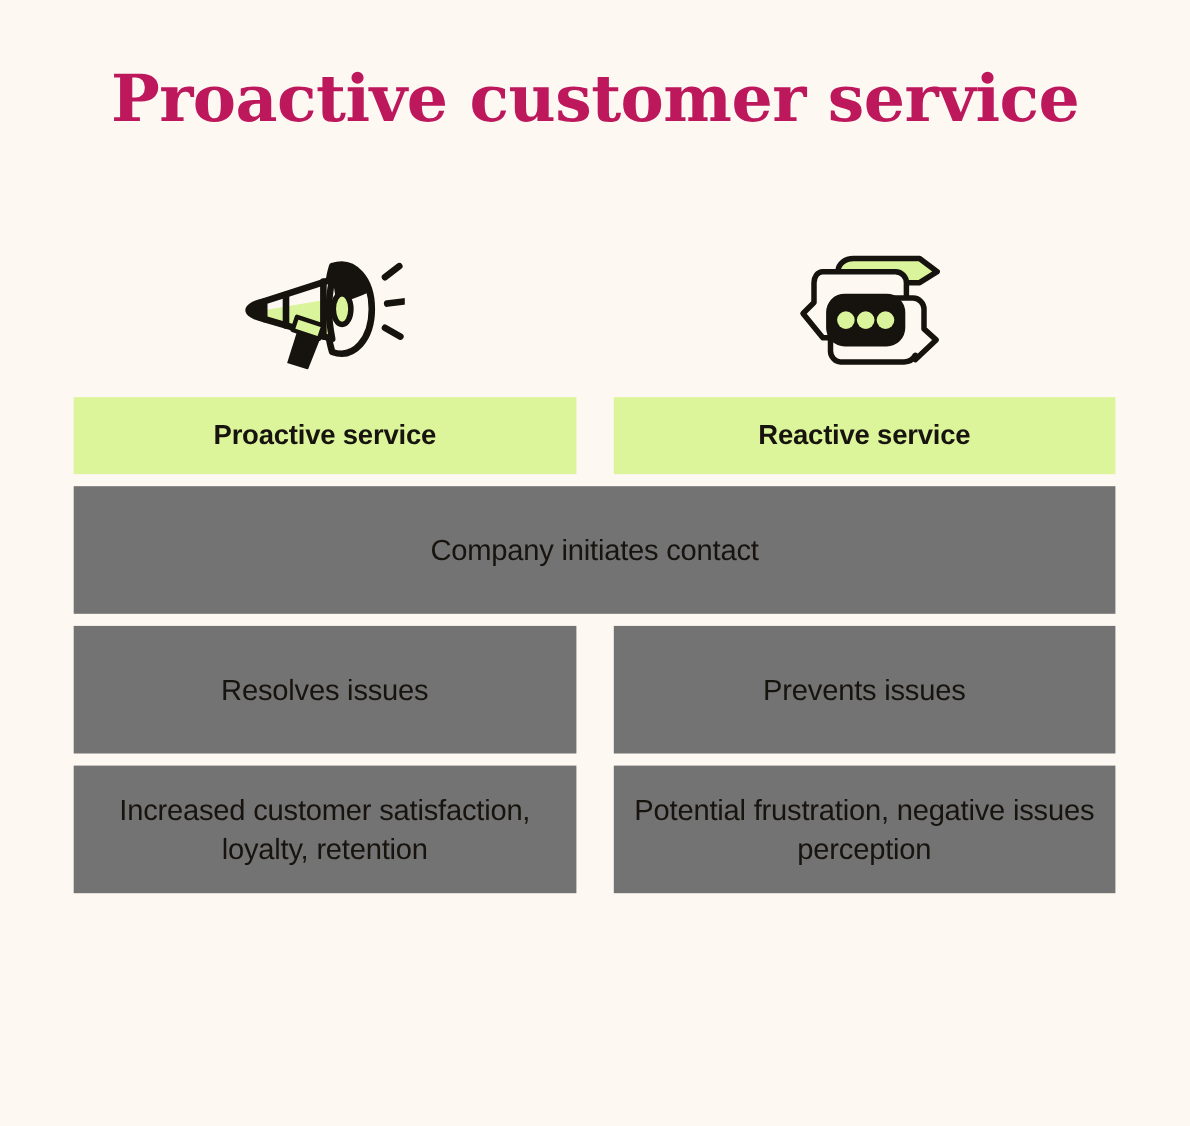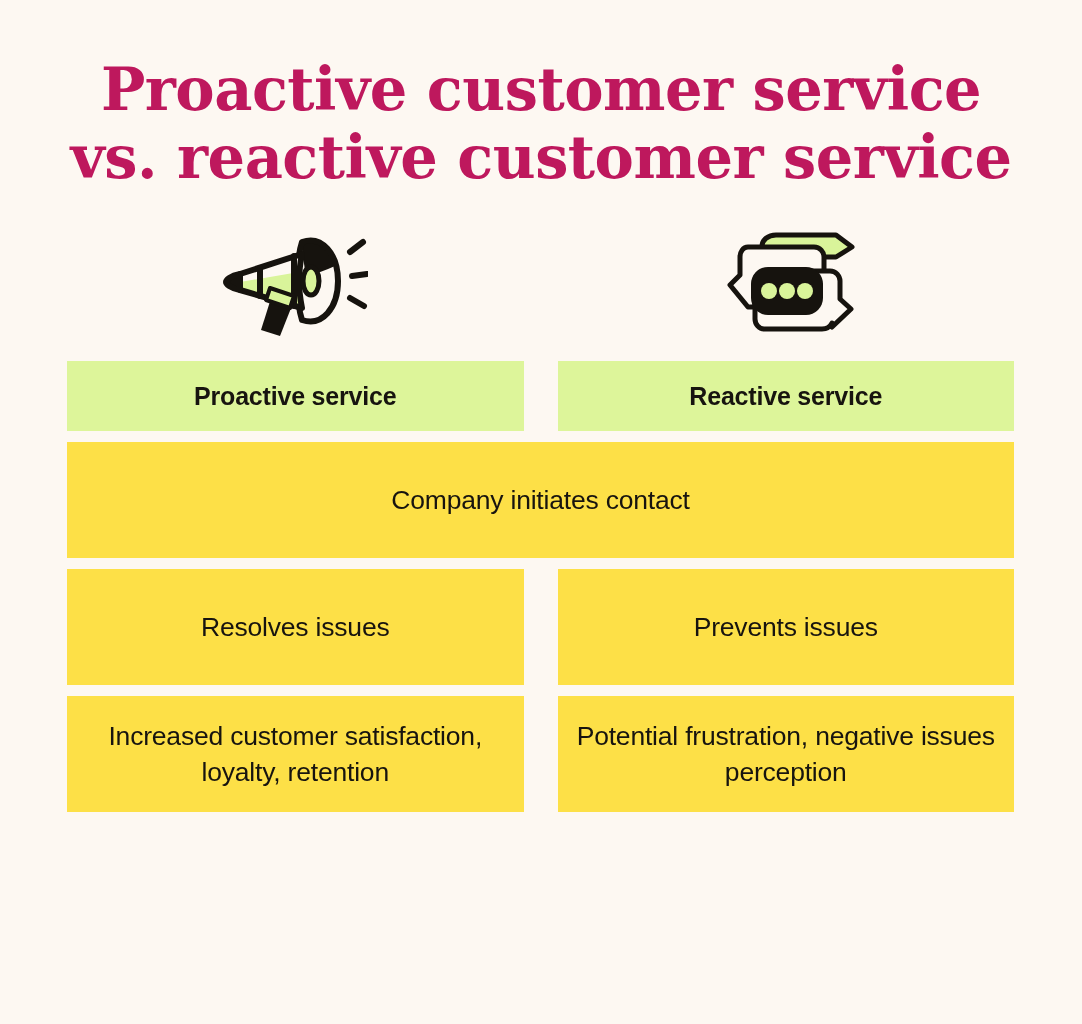--- a/index.html
+++ b/index.html
@@ -85,40 +85,39 @@
 
   .head-cell {
     background: #DDF59A;
     height: 70px;
     font-size: 25px;
     font-weight: bold;
     letter-spacing: -0.2px;
   }
 
   .body-cell {
-    background: #fde047;
+    background: #737373;
     height: 116px;
     font-size: 26.5px;
     font-weight: 400;
     line-height: 36px;
     letter-spacing: -0.2px;
   }
   .body-cell.tall {
     height: 116px;
   }
   .cell-text { display: block; }
 </style>
 </head>
 <body>
 
 <div class="infographic">
 
   <div class="title-block">
     <div class="title-line">Proactive customer service</div>
-    <div class="title-line">vs. reactive customer service</div>
   </div>
 
   <div class="icons-row">
 
     <div class="icon-cell left">
       <span>
         <svg width="152" height="110" viewBox="0 0 152 110" xmlns="http://www.w3.org/2000/svg">
 
           <path d="M57 66 L45 104 L64 110 L79 72 Z" fill="#16130E"></path>
 

